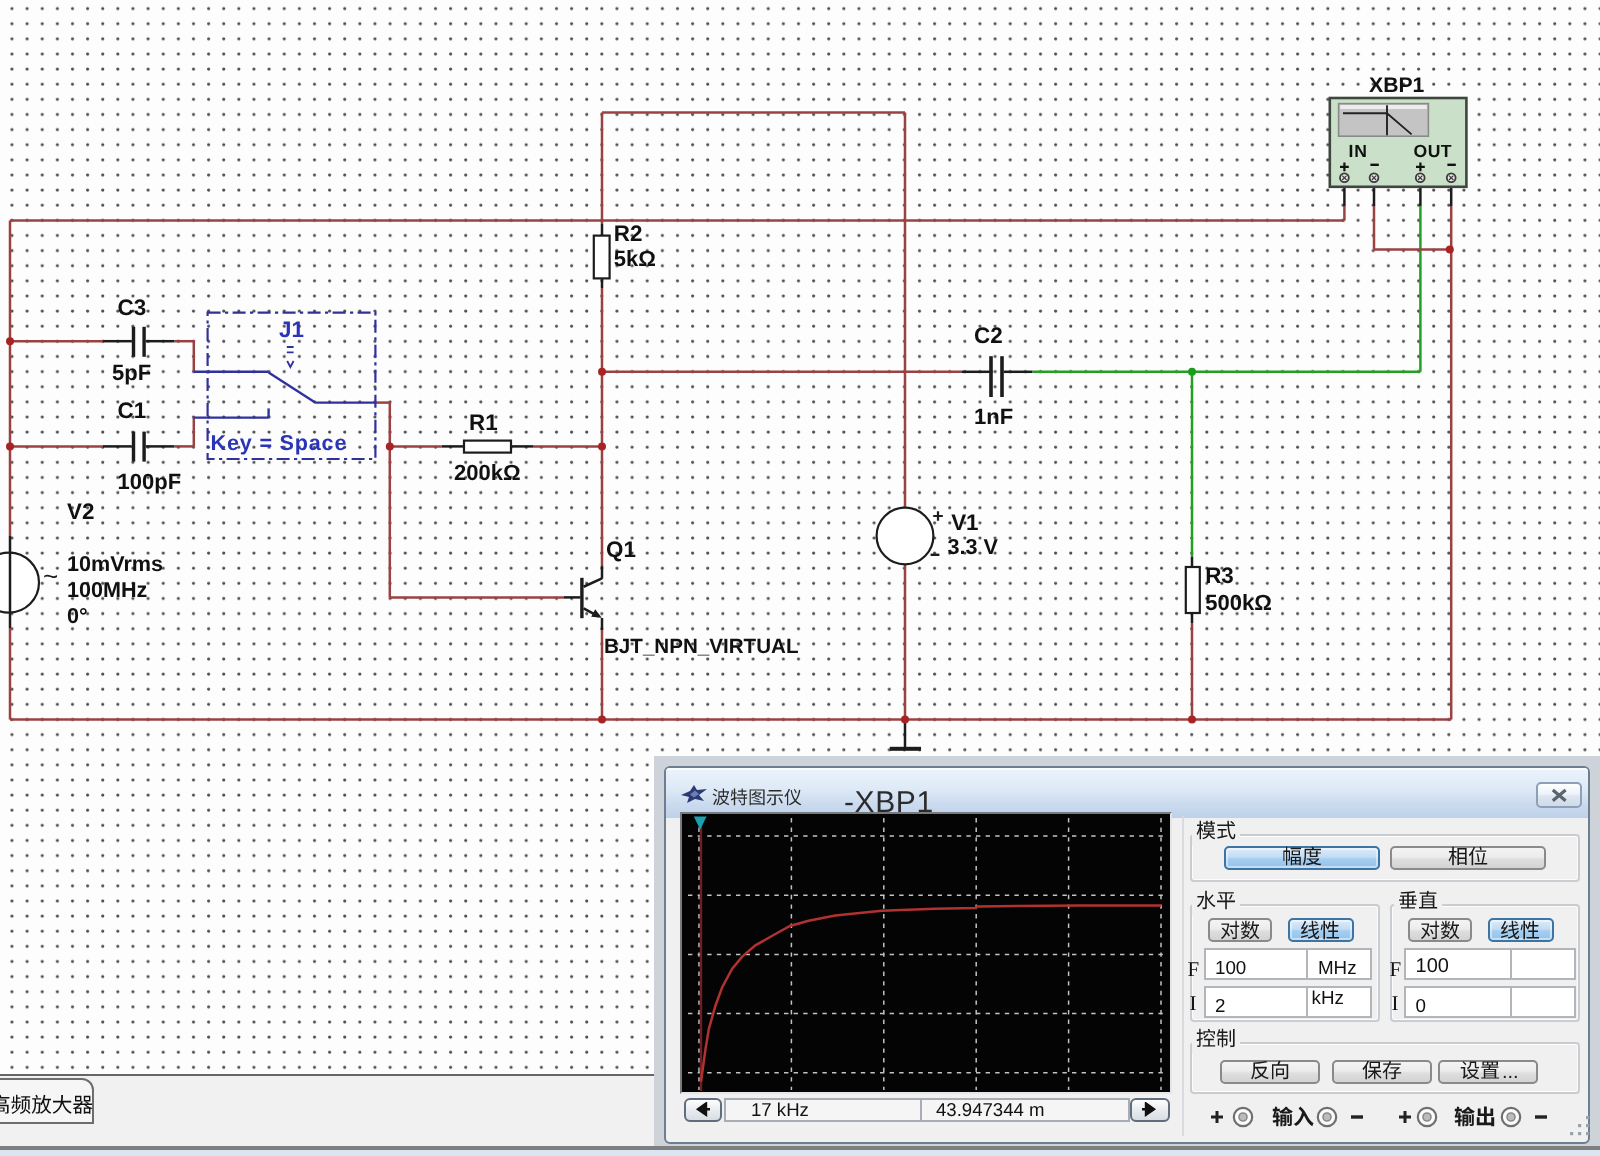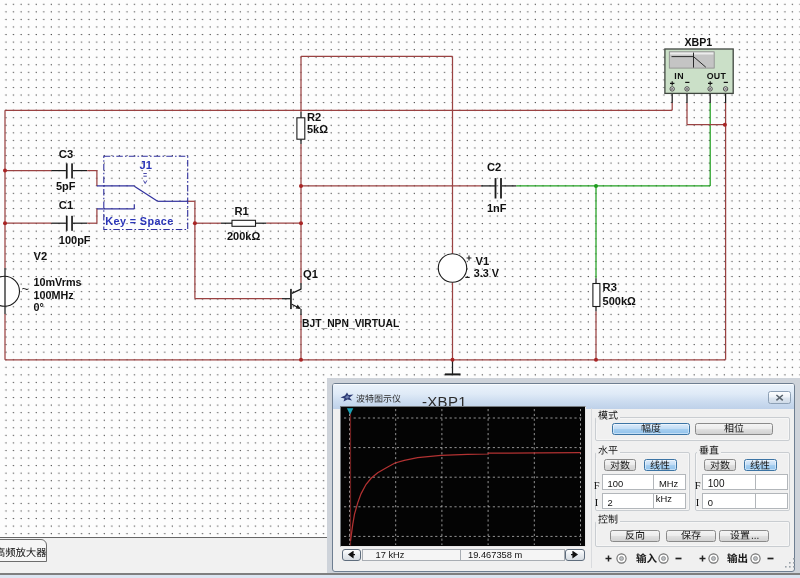--- a/index.html
+++ b/index.html
@@ -177,21 +177,21 @@
     <line x1="3" y1="70.2" x2="242" y2="70.2" stroke="#c2c2c2" stroke-width="0.75" stroke-dasharray="2.2 2.6"></line>
     <line x1="3" y1="99.8" x2="242" y2="99.8" stroke="#c2c2c2" stroke-width="0.75" stroke-dasharray="2.2 2.6"></line>
     <line x1="3" y1="129.4" x2="242" y2="129.4" stroke="#c2c2c2" stroke-width="0.75" stroke-dasharray="2.2 2.6"></line>
     <line x1="9.5" y1="2" x2="9.5" y2="138.5" stroke="#6f1f1f" stroke-width="1.2"></line>
     <path d="M9.5,133.8 L11.8,117.2 L13.5,107.2 L16.8,95.6 L20.1,86.6 L25.1,77.3 L30.1,71.3 L36.7,65.7 L46.7,60 L54,56 L63.3,53.4 L76.6,50.7 L99.9,48.4 L126.5,47.4 L147.1,47 L147.6,46.2 L199.5,45.8 L239.5,45.7" fill="none" stroke="#b23232" stroke-width="1.25"></path>
     <polygon points="5.9,1.2 12.3,1.2 9.1,7.8" fill="#1aa2b4"></polygon>
   </svg>
 <div class="abs" style="left:361.5px;top:549px;width:99px;height:11.8px;background:#f5f5f5;border:1px solid #a8adb3"></div>
 <div class="abs" style="left:459.5px;top:549px;width:105px;height:11.8px;background:#f5f5f5;border:1px solid #a8adb3"></div>
 <div class="abs" style="left:375.5px;top:550.2px;font-size:9.3px;color:#111">17 kHz</div>
-<div class="abs" style="left:468px;top:550.2px;font-size:9.3px;color:#111">19.467358 m</div>
+<div class="abs" style="left:468px;top:550.2px;font-size:9.3px;color:#111">43.947344 m</div>
 <div class="abs" style="left:342px;top:548.8px;width:18.5px;height:12.2px;border:1px solid #5f6d7d;border-radius:3px;background:linear-gradient(180deg,#fefefe,#e8ecf0 50%,#d8dde2)"></div>
 <svg class="abs" style="left:346.75px;top:551.2px" width="9" height="8">
     <path d="M8,3.6 H3.5 M6,0.8 L2,3.6 L6,6.4 Z" stroke="#111" stroke-width="1.2" fill="#111"></path>
   </svg>
 <div class="abs" style="left:564.5px;top:548.8px;width:20.5px;height:12.2px;border:1px solid #5f6d7d;border-radius:3px;background:linear-gradient(180deg,#fefefe,#e8ecf0 50%,#d8dde2)"></div>
 <svg class="abs" style="left:570.25px;top:551.2px" width="9" height="8">
     <path d="M1,3.6 H5.5 M3,0.8 L7,3.6 L3,6.4 Z" stroke="#111" stroke-width="1.2" fill="#111"></path>
   </svg>
 <div class="abs" style="left:591.3px;top:408px;width:1px;height:160px;background:#d9dbde"></div>
 <div class="abs" style="left:594.5px;top:416.5px;width:195px;height:24px;border:1px solid #c9cdd1;border-radius:2px;box-shadow:inset 0 0 0 0.5px rgba(255,255,255,0.8)"></div>

